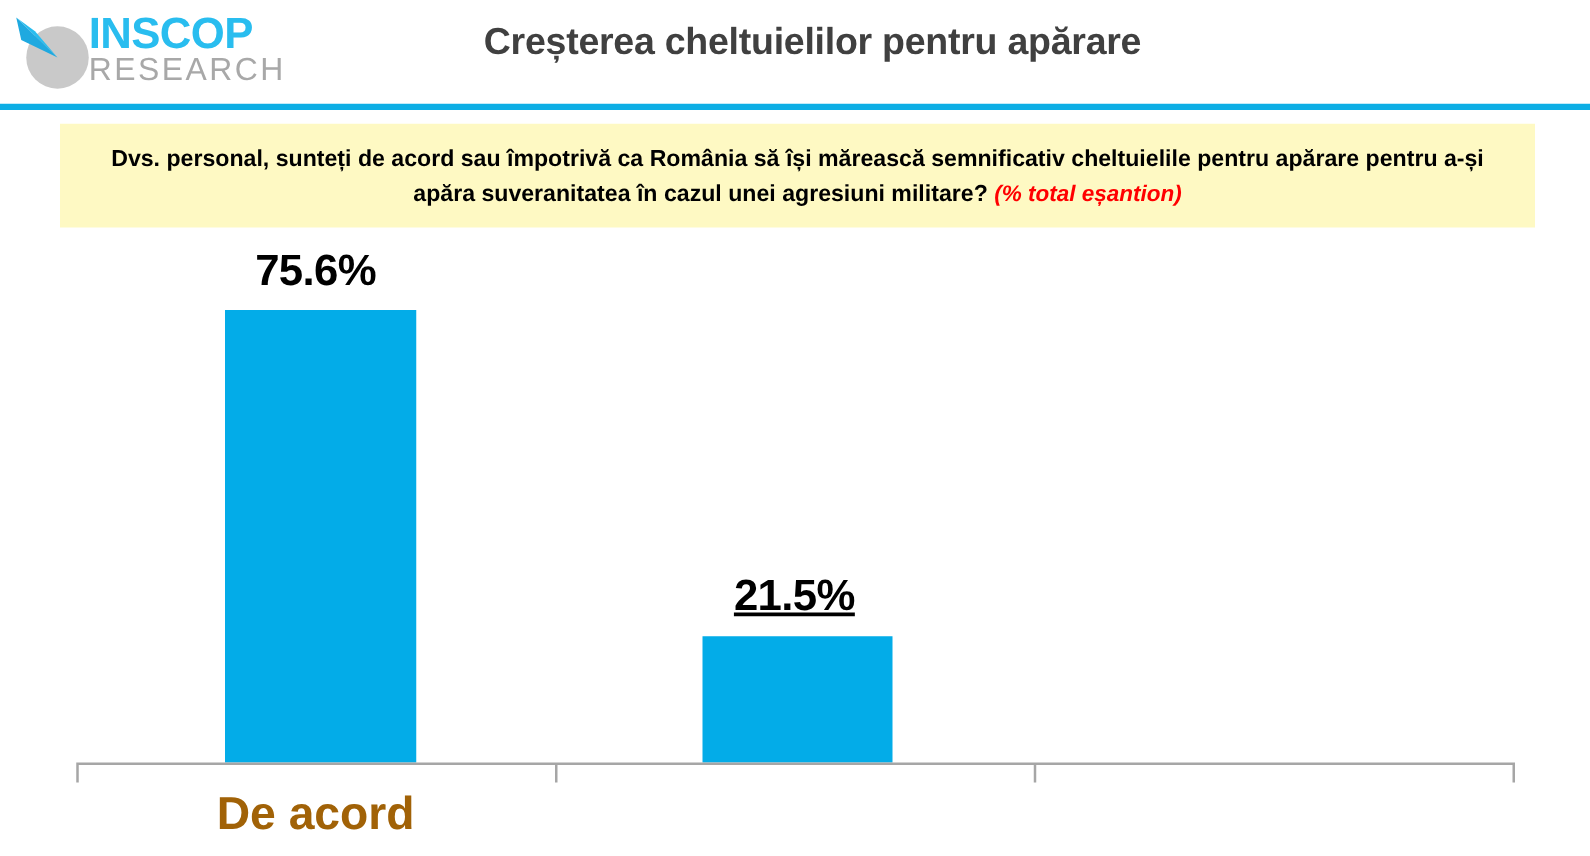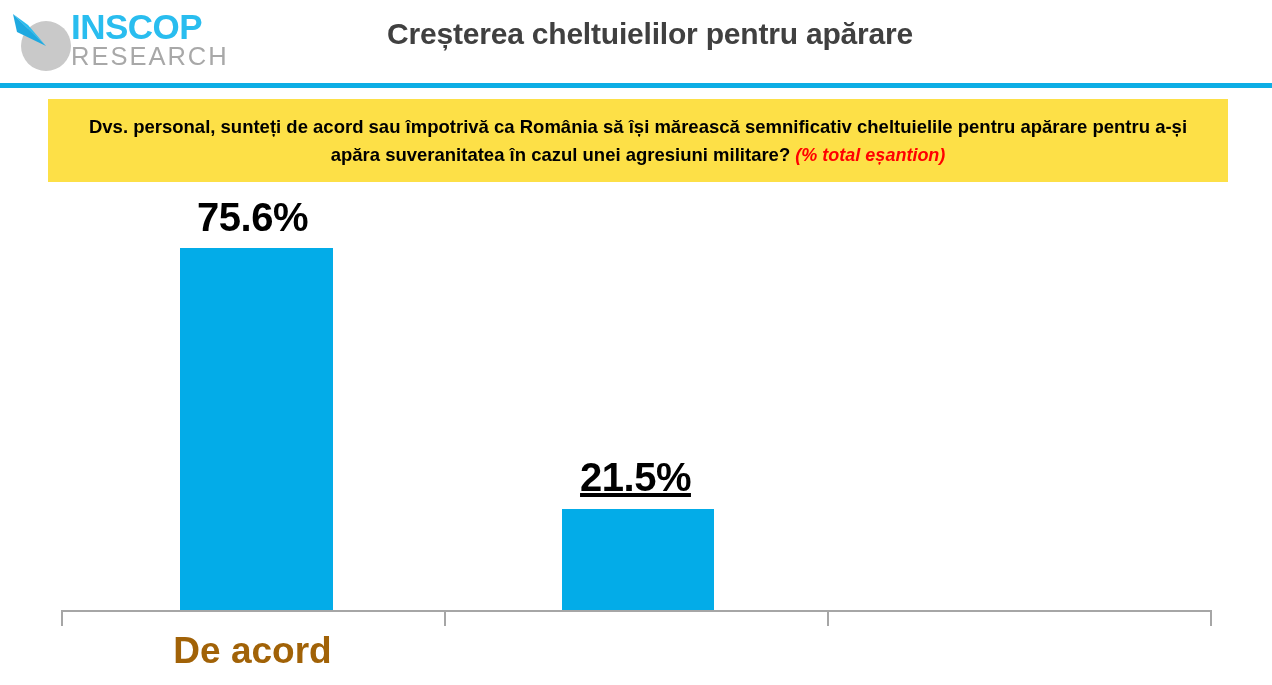--- a/index.html
+++ b/index.html
@@ -83,21 +83,21 @@
     background: #0DAEE5;
   }
 
   
   #question-box {
     position: absolute;
     left: 48px;
     top: 99px;
     width: 1180px;
     height: 83px;
-    background: #fde047;
+    background: #fef9c3;
     box-sizing: border-box;
     display: flex;
     align-items: center;
     justify-content: center;
   }
   #question-text {
     width: 1150px;
     text-align: center;
     font-size: 18.5px;
     font-weight: bold;
@@ -124,21 +124,21 @@
   .bar-group {
     position: absolute;
     top: 0;
     height: 500px;
   }
   .bar-value {
     position: absolute;
     left: 0;
     width: 100%;
     text-align: center;
-    font-size: 40px;
+    font-size: 35px;
     font-weight: bold;
     color: #000000;
     letter-spacing: -0.5px;
     line-height: 44px;
   }
   .bar-rect {
     position: absolute;
     background: #03ACE8;
   }
   .bar-label {

